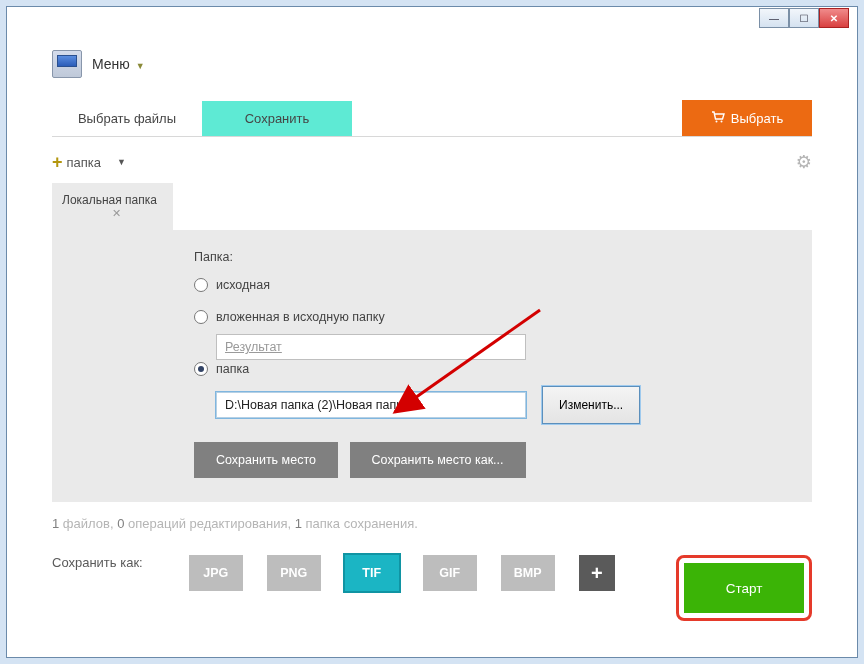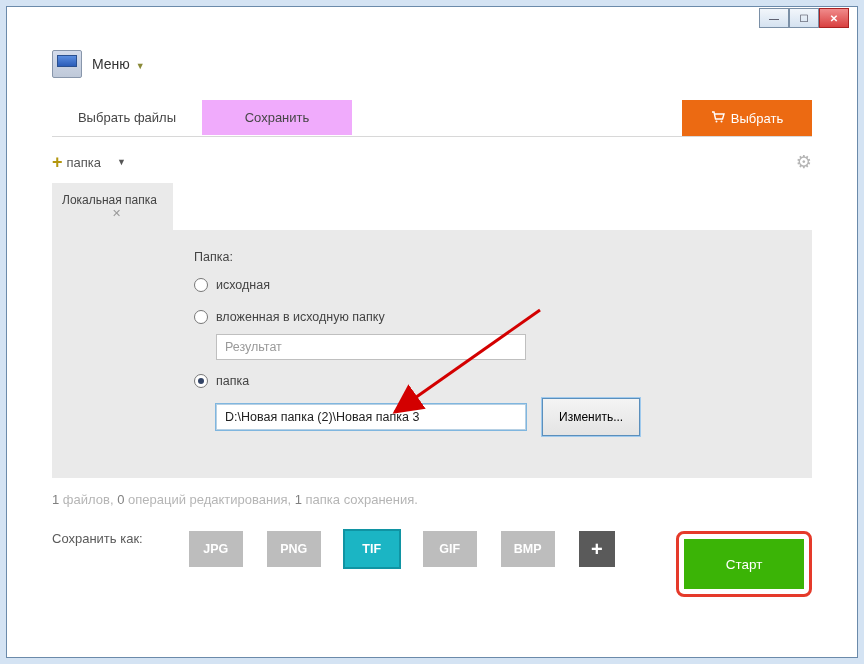--- a/index.html
+++ b/index.html
@@ -12,43 +12,43 @@
 .win-btn { width: 30px; height: 20px; border: 1px solid #7a8fa6; background: linear-gradient(#f2f6fb,#d5e2f0); margin-left: 0; display: flex; align-items: center; justify-content: center; font-size: 10px; color: #334; cursor: pointer; }
 .win-btn.close { background: linear-gradient(#f08b8b,#d94040); border-color: #a22; color: #fff; font-weight: bold; }
 .content { position: absolute; top: 36px; left: 18px; right: 18px; bottom: 18px; background: #fff; }
 
 .top-row { display: flex; align-items: center; padding: 14px 0 22px 34px; }
 .menu-icon { width: 30px; height: 28px; background: linear-gradient(#d4dcec, #bfc9d9); border: 1px solid #8896ab; border-radius: 2px; margin-right: 10px; position: relative; }
 .menu-icon::after { content: ""; position: absolute; left: 4px; top: 4px; right: 4px; height: 10px; background: linear-gradient(#5a8de0,#2c5db8); border: 1px solid #2a5090; }
 .menu-label { font-size: 14px; color: #333; cursor: pointer; }
 .menu-caret { color: #8a8a38; font-size: 9px; margin-left: 2px; }
 
-.navtabs { display: flex; align-items: flex-start; margin: 0 34px; border-bottom: 1px solid #d8d8d8; }
+.navtabs { display: flex; align-items: center; margin: 0 34px; border-bottom: 1px solid #d8d8d8; }
 .navtab { flex: 0 0 150px; text-align: center; padding: 10px 0; color: #464646; cursor: pointer; }
-.navtab.active { background: #f0abfc; }
+.navtab.active { background: #5eead4; }
 .buy-btn { margin-left: auto; width: 130px; background: #ec6a12; color: #fff; display: flex; align-items: center; justify-content: center; height: 36px; cursor: pointer; align-self: center; }
 .cart-icon { display: inline-block; margin-right: 6px; }
 
 .subbar { display: flex; align-items: center; margin: 14px 34px 10px; }
 .add-folder { display: flex; align-items: center; font-size: 13px; color: #555; cursor: pointer; }
 .plus-big { color: #b3960f; font-size: 18px; font-weight: bold; margin-right: 4px; }
 .small-caret { margin-left: 16px; font-size: 9px; color: #555; }
 .gear { margin-left: auto; color: #b5b5b5; font-size: 18px; cursor: pointer; }
 
 .workarea { margin: 0 34px; }
 .tabstrip { display: flex; }
 .sub-tab { padding: 10px 16px 10px 10px; background: #eaeaea; font-size: 12px; color: #444; display: flex; align-items: center; flex-direction: column; }
 .sub-tab .close-x { margin-left: 14px; color: #999; cursor: pointer; font-size: 11px; }
 .panel { background: #eaeaea; padding: 20px 28px 24px 142px; }
 
 .fld-label { font-size: 12.5px; color: #444; margin-bottom: 14px; }
 .radio-row { display: flex; align-items: center; font-size: 12.5px; color: #444; margin-bottom: 10px; }
 .radio { appearance: none; width: 14px; height: 14px; border: 1px solid #777; border-radius: 50%; margin-right: 8px; background: #fff; position: relative; cursor: pointer; }
 .radio:checked::after { content: ""; position: absolute; left: 3px; top: 3px; width: 6px; height: 6px; background: #346; border-radius: 50%; }
-.text-input { width: 310px; height: 26px; border: 1px solid #bfbfbf; background: #fff; padding: 11px 8px; font-size: 12.5px; color: #444; margin-left: 22px; margin-bottom: 14px; display: block; }
+.text-input { width: 310px; height: 26px; border: 1px solid #bfbfbf; background: #fff; padding: 11px 8px; font-size: 12.5px; color: #444; margin-left: 22px; margin-bottom: 2px; display: block; text-decoration: underline; }
 .text-input.grey { color: #9a9a9a; }
 .path-row { display: flex; align-items: center; margin-left: 22px; margin-bottom: 18px; }
 .path-input { width: 310px; height: 26px; border: 1px solid #b6d0e4; outline: 1px solid #7fb6df; background: #fff; padding: 0 8px; font-size: 12.5px; color: #222; }
 .change-btn { margin-left: 16px; height: 38px; padding: 0 16px; background: linear-gradient(#f4f4f4,#e4e4e4); border: 1px solid #5b8fbc; outline: 1px solid #9fcaee; font-size: 12px; cursor: pointer; }
 .btn-grey { display: inline-flex; align-items: center; justify-content: center; height: 36px; padding: 0 22px; background: #808080; color: #fff; font-size: 12.5px; cursor: pointer; margin-right: 8px; }
 
 .status { margin: 14px 34px 0; font-size: 13px; color: #b5b5b5; }
 .status b { color: #808080; font-weight: normal; }
 
 .bottom { display: flex; align-items: flex-start; margin: 24px 34px 0; }
@@ -127,20 +127,24 @@
 
         <label class="radio-row">
           <input type="radio" name="dest" class="radio" checked="" style="">
           <span>папка</span>
         </label>
         <div class="path-row">
           <input class="path-input" value="D:\Новая папка (2)\Новая папка 3" style="">
           <button class="change-btn">Изменить...</button>
         </div>
 
+        <div>
+          <div class="btn-grey">Сохранить место</div>
+          <div class="btn-grey">Сохранить место как...</div>
+        </div>
       </div>
     </div>
 
     <div class="status">
       <b>1</b><span> файлов, </span><b>0</b><span> операций редактирования, </span><b>1</b><span> папка сохранения.</span>
     </div>
 
     <div class="bottom">
       <span class="save-label">Сохранить как:</span>
       <div class="fmt">JPG</div>

